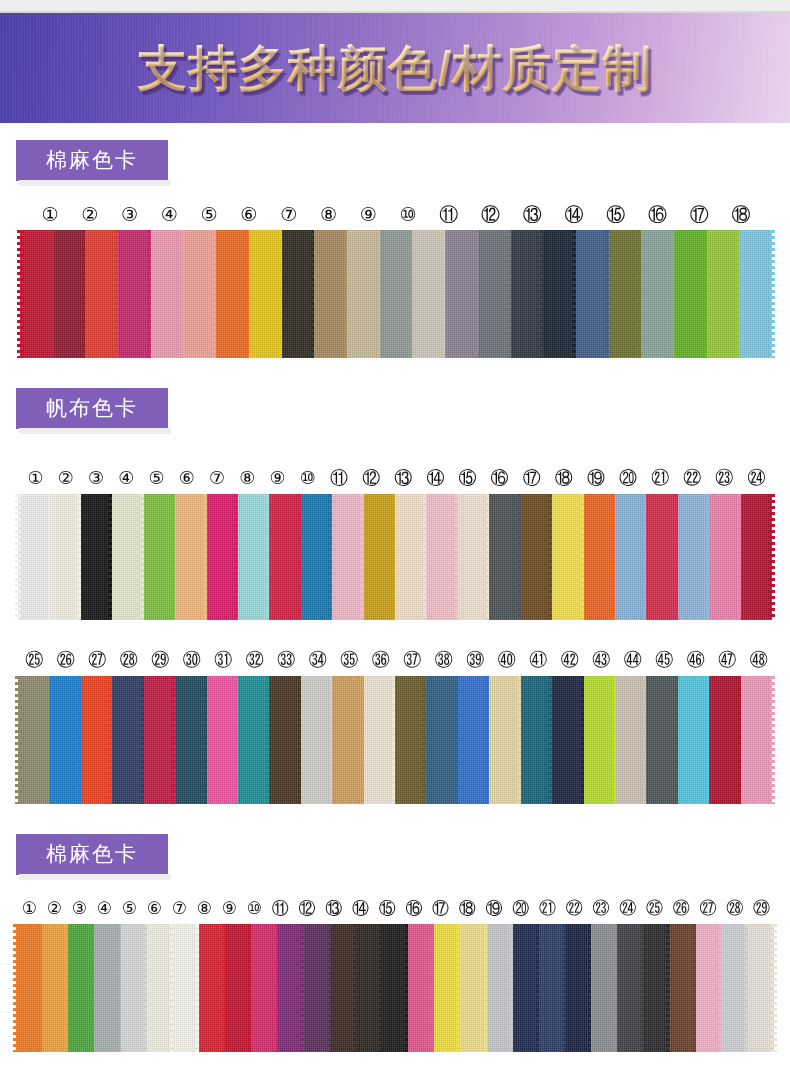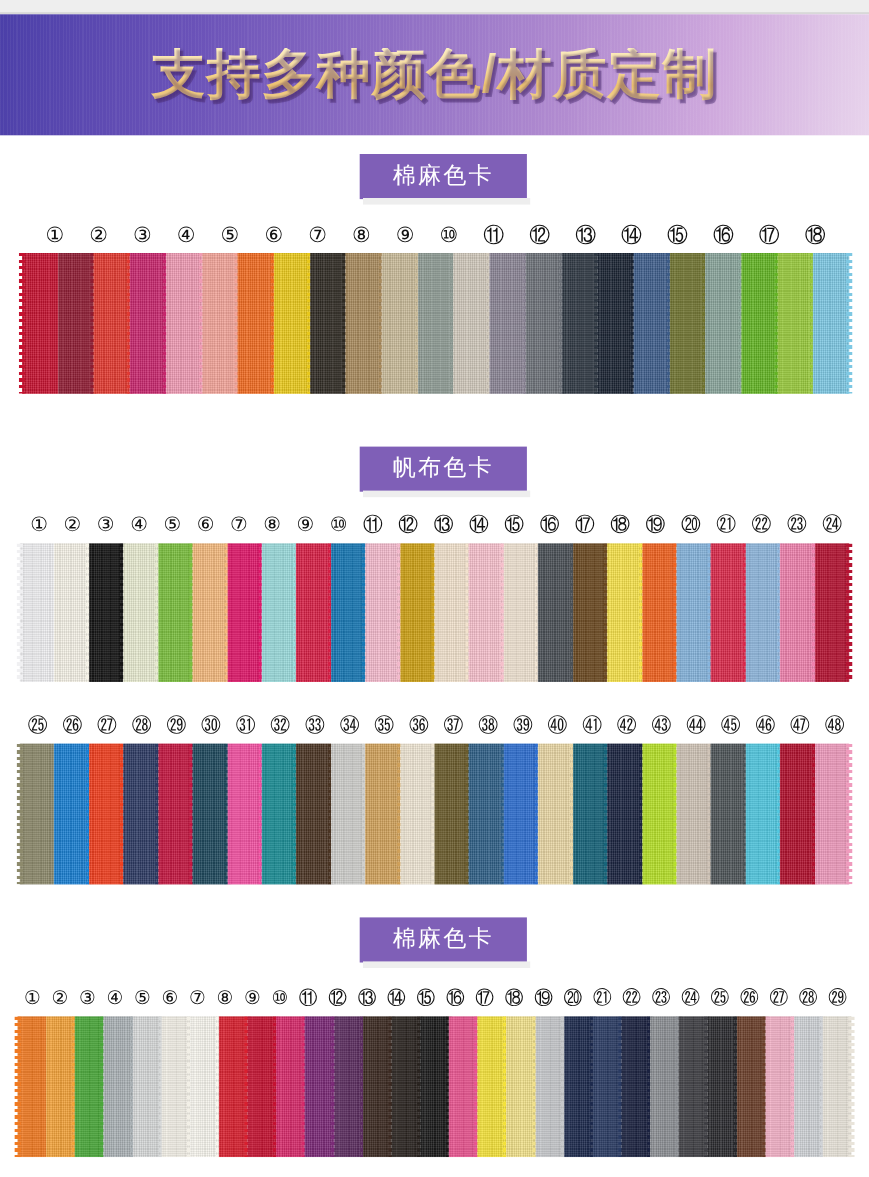--- a/index.html
+++ b/index.html
@@ -55,21 +55,21 @@
     font-weight:bold;
     letter-spacing:1px;
     line-height:1;
     color:rgba(70,40,110,0.40);
     z-index:1;
   }
 
   
   .section-title-wrap{
     width:790px;
-    display:flex; justify-content:center;
+    display:flex; justify-content:flex-start;
     position:relative;
     padding-left:16px;
   }
   .section-badge{
     background:#7f5fb7;
     color:#ffffff;
     font-size:21px;
     line-height:1;
     padding:9px 30px 11px 30px;
     letter-spacing:2px;
@@ -139,21 +139,21 @@
   .board-inner{
     position:absolute; inset:0;
     display:flex;
   }
 
   
   #sec1-board { position:absolute; left:20px; top:230px; width:752px; height:128px; }
   #sec1-nums  { position:absolute; left:30px; top:202px; width:732px; height:24px; }
   #sec1-title { position:absolute; left:0; top:140px; width:790px; }
 
-  #sec2-title { position:absolute; left:0; top:406px; width:790px; }
+  #sec2-title { position:absolute; left:0; top:388px; width:790px; }
   #sec2-nums1 { position:absolute; left:20px; top:466px; width:752px; height:24px; }
   #sec2-board1{ position:absolute; left:18px; top:494px; width:754px; height:126px; }
   #sec2-nums2 { position:absolute; left:18px; top:648px; width:756px; height:24px; }
   #sec2-board2{ position:absolute; left:18px; top:676px; width:754px; height:128px; }
 
   #sec3-title { position:absolute; left:0; top:834px; width:790px; }
   #sec3-nums  { position:absolute; left:16px; top:896px; width:758px; height:24px; }
   #sec3-board { position:absolute; left:16px; top:924px; width:758px; height:128px; }
 
   .bottom-pad{ position:absolute; left:0; top:1052px; width:790px; height:18px; background:#ffffff; }

